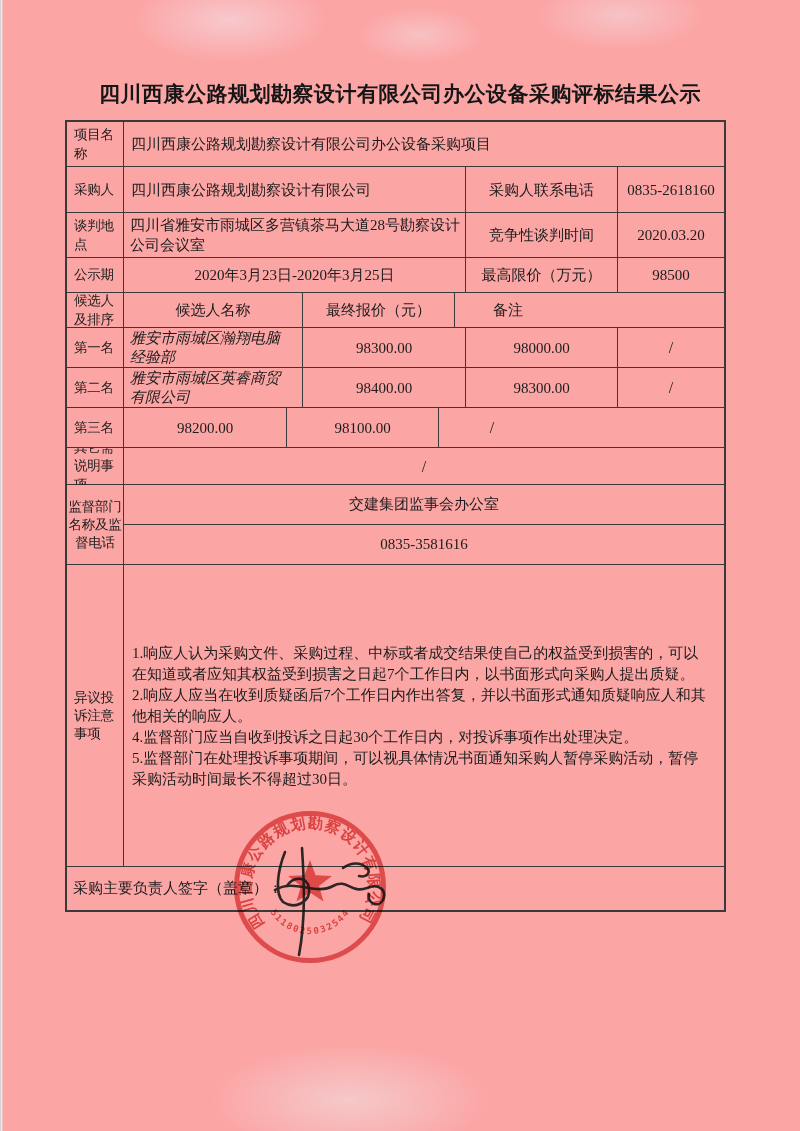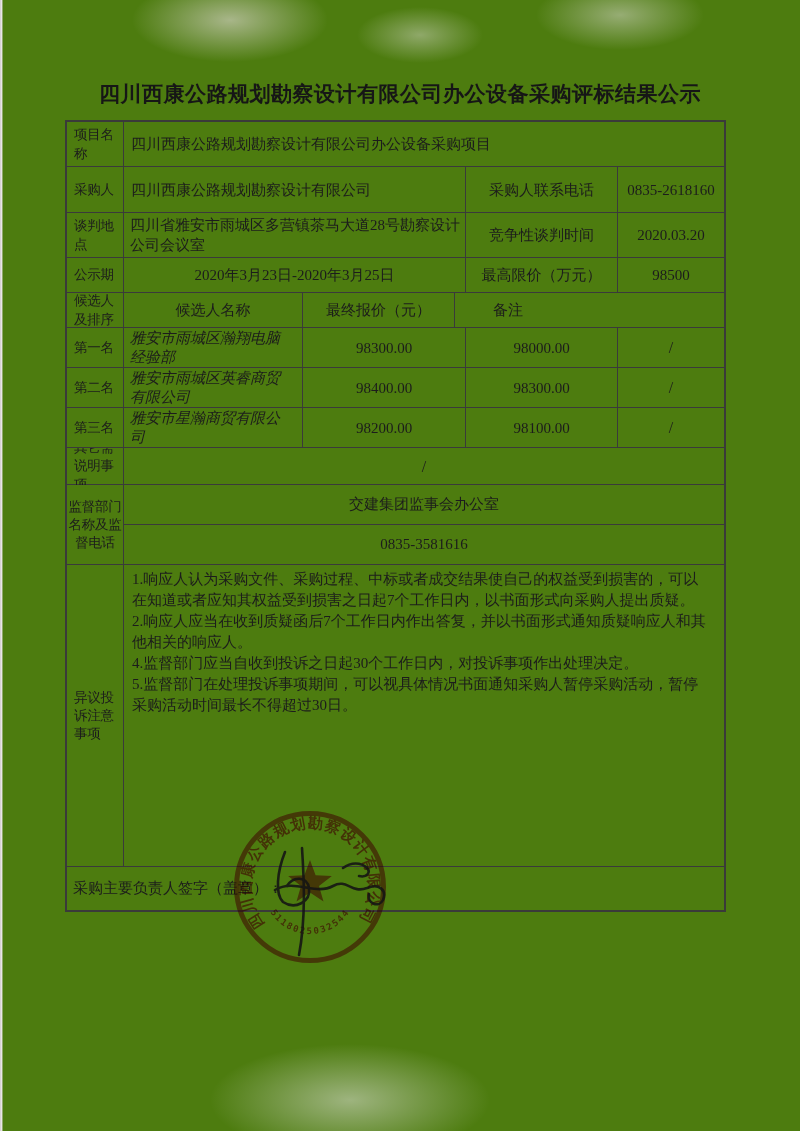--- a/index.html
+++ b/index.html
@@ -6,21 +6,21 @@
   html,body { width:800px; height:1131px; }
   body{
     font-family:"Liberation Serif","DejaVu Serif",serif;
     color:#1c1c1c;
     background:#ffffff;
     position:relative;
     overflow:hidden;
   }
   .page{
     position:absolute; inset:0;
-    background:#4d7c0f;
+    background:#fca5a5;
   }
   
   .page::before{
     content:""; position:absolute; inset:0; pointer-events:none;
     background-image:
       radial-gradient(140px 60px at 230px 20px, rgba(243,230,238,.55), rgba(243,230,238,0) 70%),
       radial-gradient(120px 50px at 620px 15px, rgba(240,232,238,.45), rgba(240,232,238,0) 70%),
       radial-gradient(90px 40px at 420px 35px, rgba(242,235,240,.4), rgba(242,235,240,0) 70%),
       radial-gradient(200px 80px at 350px 1100px, rgba(238,236,238,.5), rgba(238,236,238,0) 70%);
   }
@@ -64,21 +64,21 @@
   .wC5{ width:163px; flex:0 0 163px; }
   .wD5{ width:152px; flex:0 0 152px; }
   .wE5{ width:106px; flex:0 0 106px; }
   .wWide{ width:600px; flex:0 0 600px; }
   .name-cell{ padding:0 16px 0 6px; line-height:1.3;font-style:italic; }
   .addr-cell{ padding:0 3px 0 6px; line-height:1.3; }
   .stack{ display:flex; flex-direction:column; width:600px; flex:0 0 600px; }
   .stack .half{ height:40px; display:flex; align-items:center; justify-content:center; }
   .stack .half:first-child{ border-bottom:1.5px solid #3a3a3a; }
   .objection-cell{
-    flex-direction:column; justify-content:flex-start; align-items:flex-start;
+    flex-direction:column; justify-content:center; align-items:flex-start;
     padding:4px 11px 4px 8px; line-height:21px; font-size:15px;
   }
   .slash{ font-size:16px; }
   .sig-row .cell{ padding-left:6px; }
   .stamp-svg{ position:absolute; left:231px; top:808px; mix-blend-mode:multiply; opacity:.88; }
   .signature-svg{ position:absolute; left:255px; top:838px; }
 </style>
 </head>
 <body>
 
@@ -133,21 +133,20 @@
     <div class="trow h40">
       <div class="cell lab left h40">第二名</div>
       <div class="cell wB5 left name-cell h40">雅安市雨城区英睿商贸有限公司</div>
       <div class="cell wC5 ctr h40">98400.00</div>
       <div class="cell wD5 ctr h40">98300.00</div>
       <div class="cell wE5 ctr slash h40">/</div>
     </div>
 
     <div class="trow h40">
       <div class="cell lab left h40">第三名</div>
-      <div class="cell wB5 left name-cell h40">雅安市星瀚商贸有限公司</div>
       <div class="cell wC5 ctr h40">98200.00</div>
       <div class="cell wD5 ctr h40">98100.00</div>
       <div class="cell wE5 ctr slash h40">/</div>
     </div>
 
     <div class="trow h37">
       <div class="cell lab left h37">其它需说明事项</div>
       <div class="cell wWide ctr slash h37">/</div>
     </div>
 

